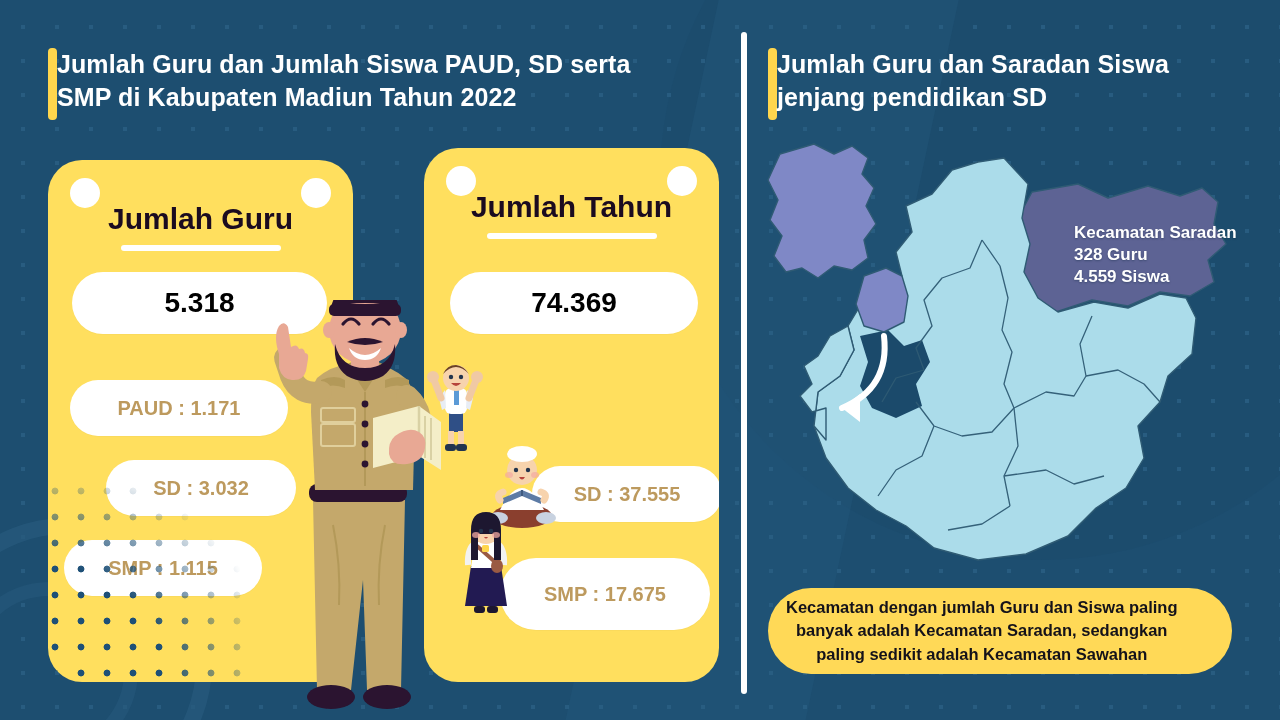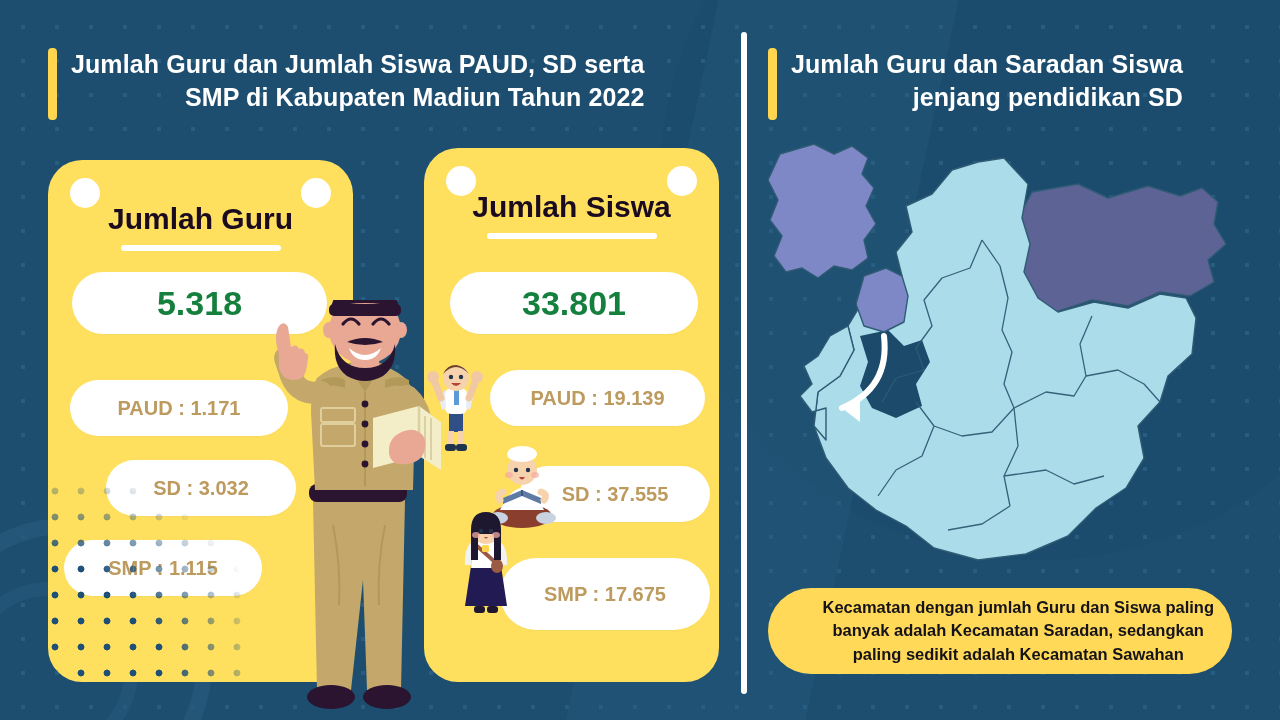--- a/index.html
+++ b/index.html
@@ -34,21 +34,21 @@
     position:absolute;left:-80px;bottom:-90px;width:260px;height:260px;border-radius:50%;
     border:16px solid #27597c;opacity:.75;
   }
   .bg-rings2{
     position:absolute;left:-40px;bottom:-40px;width:150px;height:150px;border-radius:50%;
     border:14px solid #27597c;opacity:.6;
   }
 
   
   .title{
-    position:absolute;display:flex;align-items:flex-start;gap:14px;text-align:right;
+    position:absolute;display:flex;align-items:flex-start;
   }
   .title .bar{width:9px;border-radius:4px;background:#ffd64d;flex:0 0 9px;}
   .title h1{
     margin:0;color:#ffffff;font-size:25px;line-height:1.32;font-weight:bold;
     letter-spacing:.1px;white-space:pre-line;
   }
   #title-left{left:48px;top:48px;width:680px;}
   #title-left .bar{height:72px;}
   #title-right{left:768px;top:48px;width:470px;}
   #title-right .bar{height:72px;}
@@ -83,33 +83,33 @@
     width:160px;height:6px;background:#ffffff;border-radius:3px;margin:9px auto 0;
   }
   #card-siswa .card-head .rule{width:170px;}
 
   .pill{
     position:absolute;background:#ffffff;border-radius:40px;
     display:flex;align-items:center;justify-content:center;
     color:#c9a464;font-weight:bold;
     box-shadow:0 1px 0 rgba(0,0,0,.02);
   }
-  .pill.big{font-size:34px;color:#15803d;}
+  .pill.big{font-size:28px;color:#000000;}
   .pill.small{font-size:20px;color:#bd9a5e;}
 
   
   #guru-total{left:24px;top:112px;width:255px;height:62px;}
   #guru-paud{left:22px;top:220px;width:218px;height:56px;}
   #guru-sd{left:58px;top:300px;width:190px;height:56px;}
   #guru-smp{left:16px;top:380px;width:198px;height:56px;}
 
   
   #siswa-total{left:26px;top:124px;width:248px;height:62px;}
   #siswa-paud{left:66px;top:222px;width:215px;height:56px;}
-  #siswa-sd{left:96px;top:318px;width:190px;height:56px;text-align:right;}
+  #siswa-sd{left:108px;top:318px;width:190px;height:56px;text-align:right;}
   #siswa-smp{left:76px;top:410px;width:210px;height:72px;}
 
   
   .halftone{
     position:absolute;left:-6px;bottom:-6px;width:210px;height:210px;
     background-image:radial-gradient(#1e5077 3.4px, transparent 3.6px);
     background-size:26px 26px;
     -webkit-mask-image:radial-gradient(circle at 0% 100%, #000 0%, #000 42%, transparent 78%);
     mask-image:radial-gradient(circle at 0% 100%, #000 0%, #000 42%, transparent 78%);
     pointer-events:none;
@@ -125,21 +125,21 @@
     position:absolute;color:#ffffff;font-weight:bold;line-height:1.3;
     white-space:pre-line;text-shadow:0 1px 2px rgba(10,35,55,.35);
   }
   #label-sawahan{left:56px;top:28px;font-size:17px;}
   #label-saradan{left:318px;top:82px;font-size:17px;}
 
   
   .note{
     position:absolute;left:768px;top:588px;width:464px;height:86px;
     background:#ffd957;border-radius:44px;
-    display:flex;align-items:center;justify-content:flex-end;
+    display:flex;align-items:center;justify-content:flex-start;
     text-align:center;padding:0 18px;box-sizing:border-box;
   }
   .note p{
     margin:0;color:#14121a;font-size:16.5px;font-weight:bold;line-height:1.42;
     white-space:pre-line;
   }
 </style>
 </head>
 <body>
 
@@ -176,25 +176,24 @@
     <div class="pill small" id="guru-paud">PAUD : 1.171</div>
     <div class="pill small" id="guru-sd">SD : 3.032</div>
     <div class="pill small" id="guru-smp">SMP : 1.115</div>
     <div class="halftone"></div>
   </div>
 
   <div class="card" id="card-siswa">
     <span class="hole l"></span>
     <span class="hole r"></span>
     <div class="card-head">
-      <div class="h">Jumlah Siswa</div>
+      <div class="h">Jumlah Tahun</div>
       <div class="rule"></div>
     </div>
-    <div class="pill big" id="siswa-total">33.801</div>
-    <div class="pill small" id="siswa-paud">PAUD : 19.139</div>
+    <div class="pill big" id="siswa-total">74.369</div>
     <div class="pill small" id="siswa-sd">SD : 37.555</div>
     <div class="pill small" id="siswa-smp">SMP : 17.675</div>
   </div>
 
   <svg class="kid" style="left:424px;top:358px;width:62px;height:96px;" viewBox="0 0 62 96">
     <rect x="25" y="52" width="14" height="22" fill="#2f4f86"></rect>
     <rect x="21" y="30" width="22" height="26" rx="6" fill="#ffffff"></rect>
     <path d="M21 32 L15 40 L18 52 L22 50 Z" fill="#e8edf5"></path>
     <path d="M43 32 L49 40 L46 52 L42 50 Z" fill="#e8edf5"></path>
     <rect x="30" y="31" width="5" height="16" fill="#5b9ad6"></rect>
@@ -335,20 +334,23 @@
         </g>
       </g>
 
       <g>
         <path d="M132 184 q-2 54 52 64 q34 6 58 -22" stroke="#ffffff" stroke-width="6" fill="none" stroke-linecap="round" transform="translate(0,0) scale(1,1)" style="display:none"></path>
         <path d="M128 196 q6 52 -42 72" stroke="#ffffff" stroke-width="6" fill="none" stroke-linecap="round"></path>
         <path d="M86 268 L104 254 L104 282 Z" fill="#ffffff"></path>
       </g>
     </svg>
 
+    <div class="map-label" id="label-saradan">Kecamatan Saradan
+328 Guru
+4.559 Siswa</div>
   </div>
 
   <div class="note">
     <p>Kecamatan dengan jumlah Guru dan Siswa paling
 banyak adalah Kecamatan Saradan, sedangkan
 paling sedikit adalah Kecamatan Sawahan</p>
   </div>
 
 </div>
 

